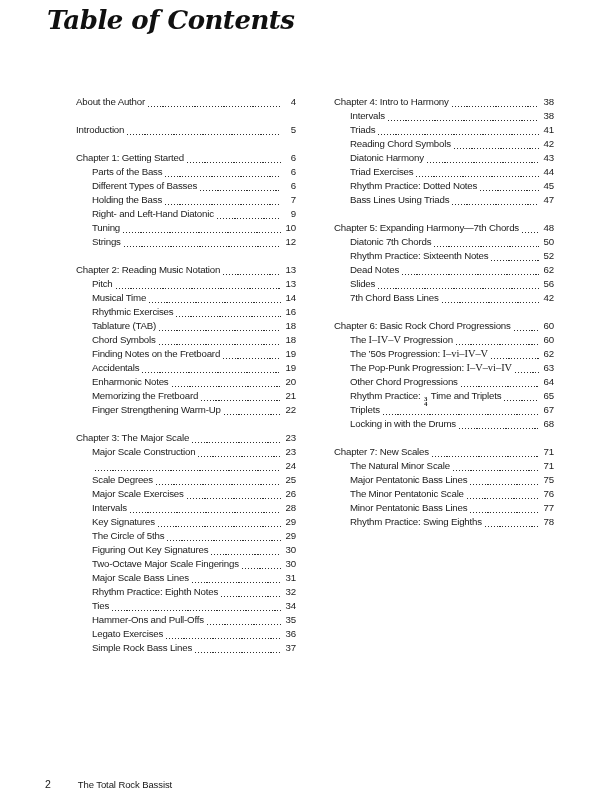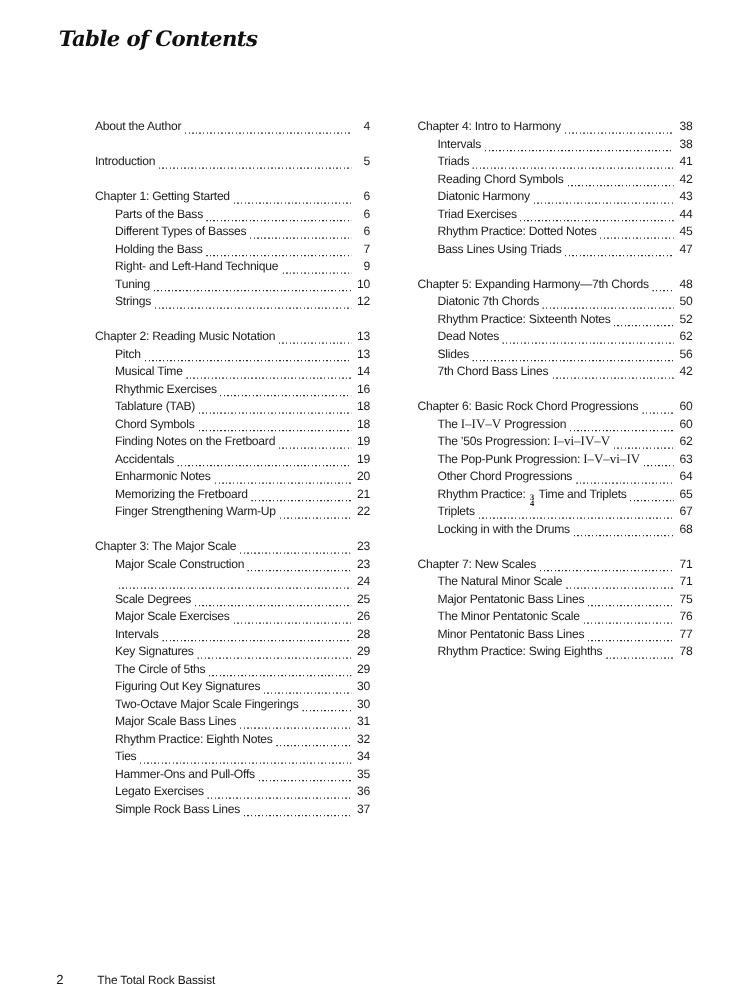--- a/index.html
+++ b/index.html
@@ -1,23 +1,23 @@
 <!DOCTYPE html>
 <html><head>
 <meta charset="utf-8">
 <style>
   html,body{margin:0;padding:0;}
   body{
     width:600px;height:800px;position:relative;background:#ffffff;
     font-family:"Liberation Sans",sans-serif;color:#1b1b1b;overflow:hidden;
   }
   .title{
-    position:absolute;left:47px;top:22px;margin:0;
+    position:absolute;left:47px;top:5px;margin:0;
     font-family:"DejaVu Serif",serif;font-style:italic;font-weight:700;
-    font-size:17px;letter-spacing:-0.5px;color:#101010;white-space:nowrap;
+    font-size:26px;letter-spacing:-0.5px;color:#101010;white-space:nowrap;
   }
   .columns{position:absolute;left:76px;top:95px;display:flex;gap:38px;}
   .col{width:220px;}
   .toc-group{margin-bottom:14px;}
   .toc-row{
     display:flex;align-items:baseline;
     font-size:9.7px;letter-spacing:-0.2px;line-height:14px;height:14px;
     color:#1b1b1b;
   }
   .toc-row.indent{padding-left:16px;}
@@ -76,21 +76,21 @@
             <span class="lbl">Different Types of Basses</span>
             <span class="dots"></span>
             <span class="pg">6</span>
           </div>
           <div class="toc-row indent">
             <span class="lbl">Holding the Bass</span>
             <span class="dots"></span>
             <span class="pg">7</span>
           </div>
           <div class="toc-row indent">
-            <span class="lbl">Right- and Left-Hand Technique</span>
+            <span class="lbl">Right- and Left-Hand Diatonic</span>
             <span class="dots"></span>
             <span class="pg">9</span>
           </div>
           <div class="toc-row indent">
             <span class="lbl">Tuning</span>
             <span class="dots"></span>
             <span class="pg">10</span>
           </div>
           <div class="toc-row indent">
             <span class="lbl">Strings</span>

